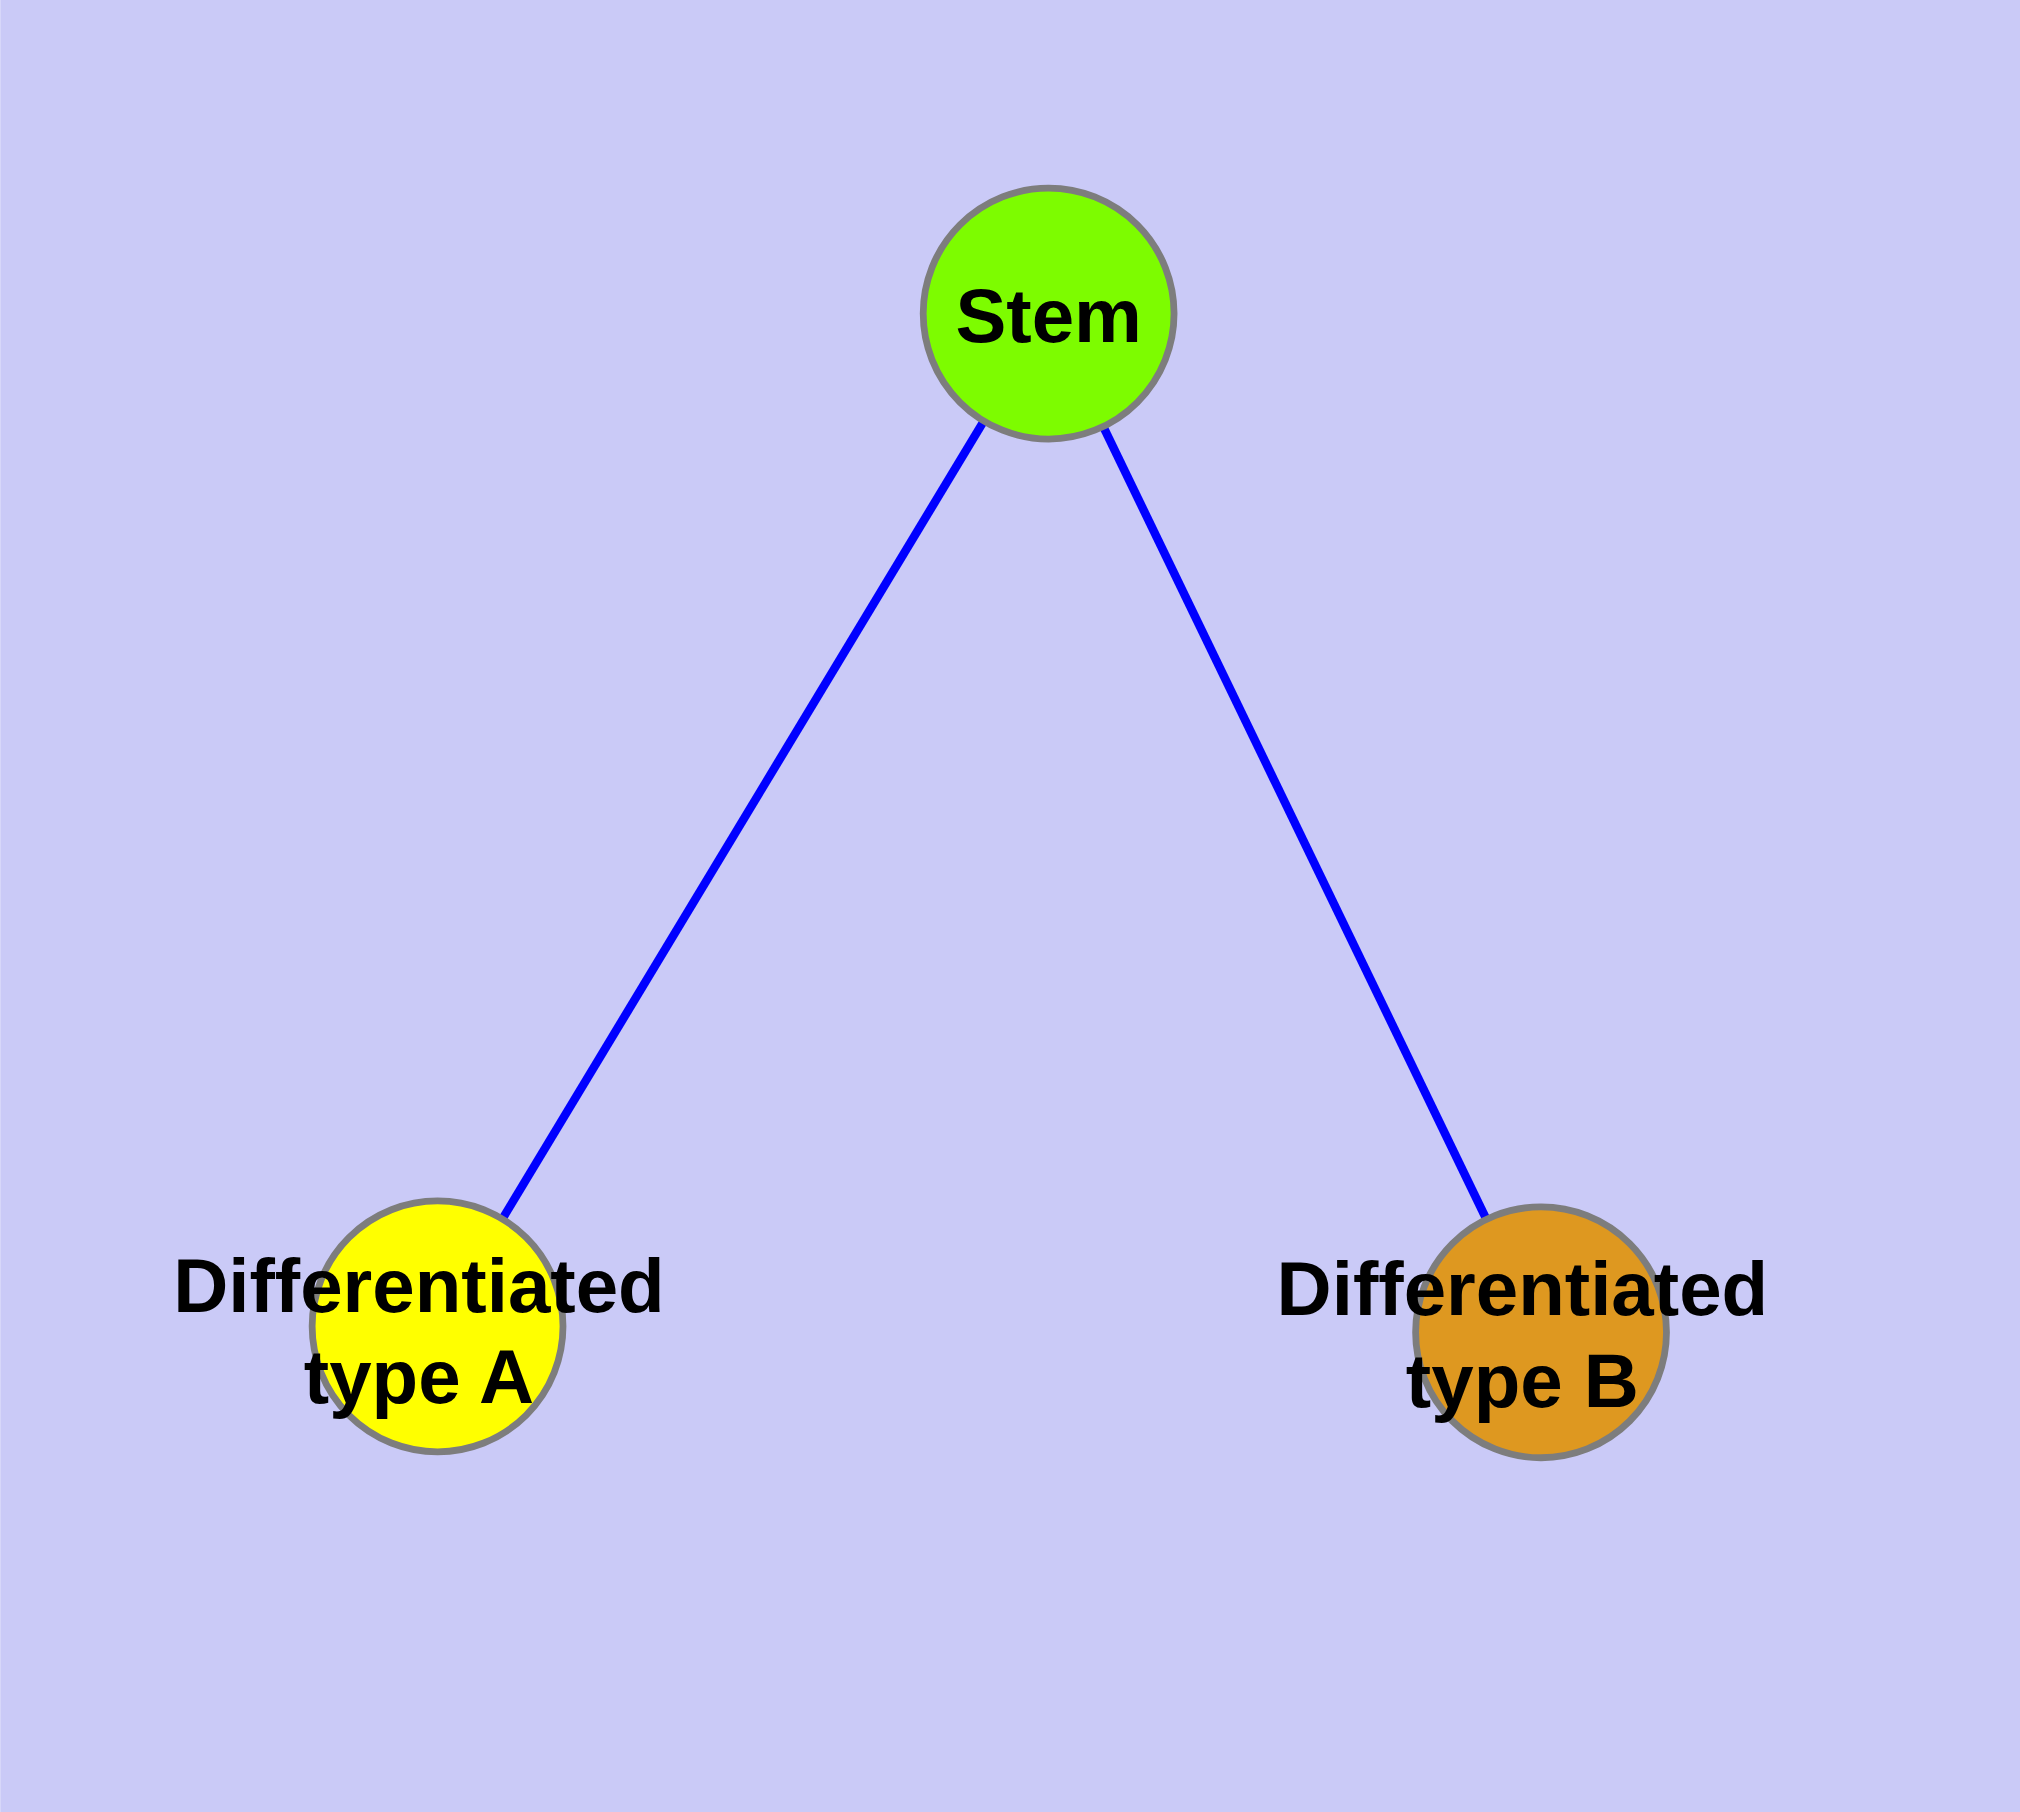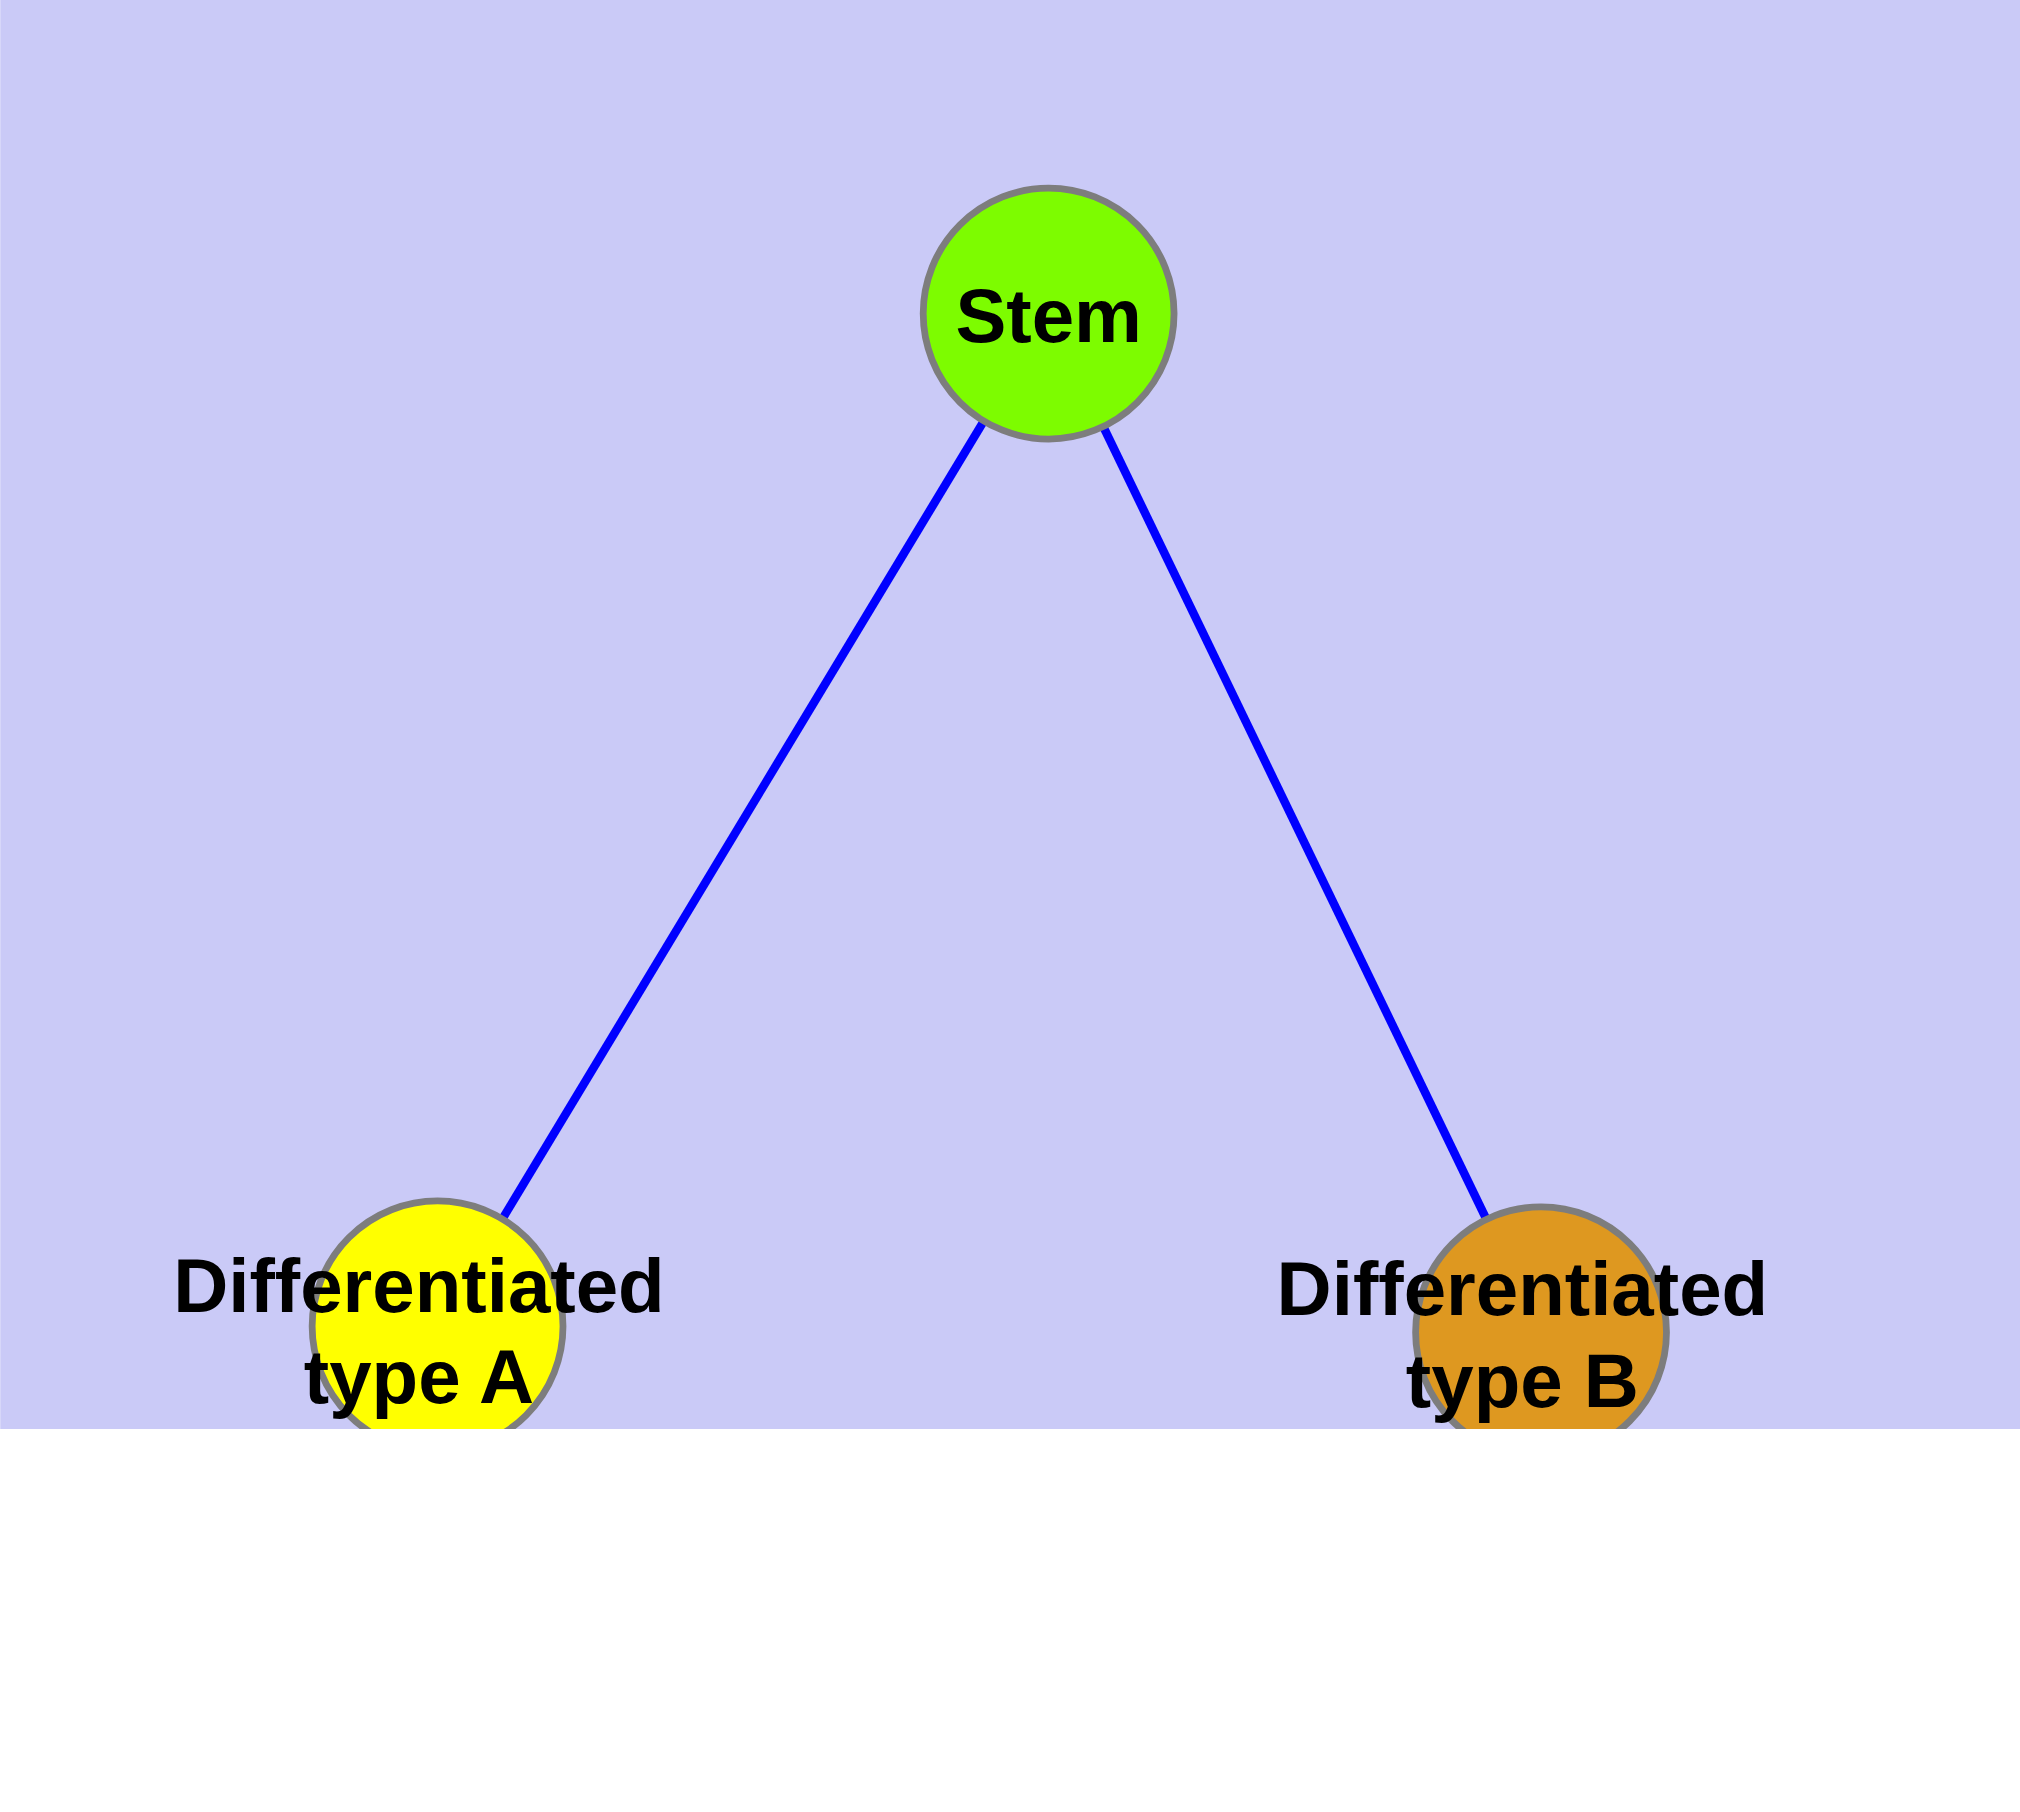--- a/index.html
+++ b/index.html
@@ -1,18 +1,18 @@
 <!DOCTYPE html>
 <html style="font-size:13.6px"><head>
 <meta charset="utf-8">
 <style>
   html, body { margin: 0; padding: 0; }
   .diagram-canvas {
     width: 2021px;
-    height: 1429px;
+    height: 1812px;
     overflow: hidden;
   }
   svg { display: block; }
   .node-label {
     font-family: "Liberation Sans", sans-serif;
     font-weight: bold;
     font-size: 90px;
     fill: #000000;
     text-anchor: middle;
   }

